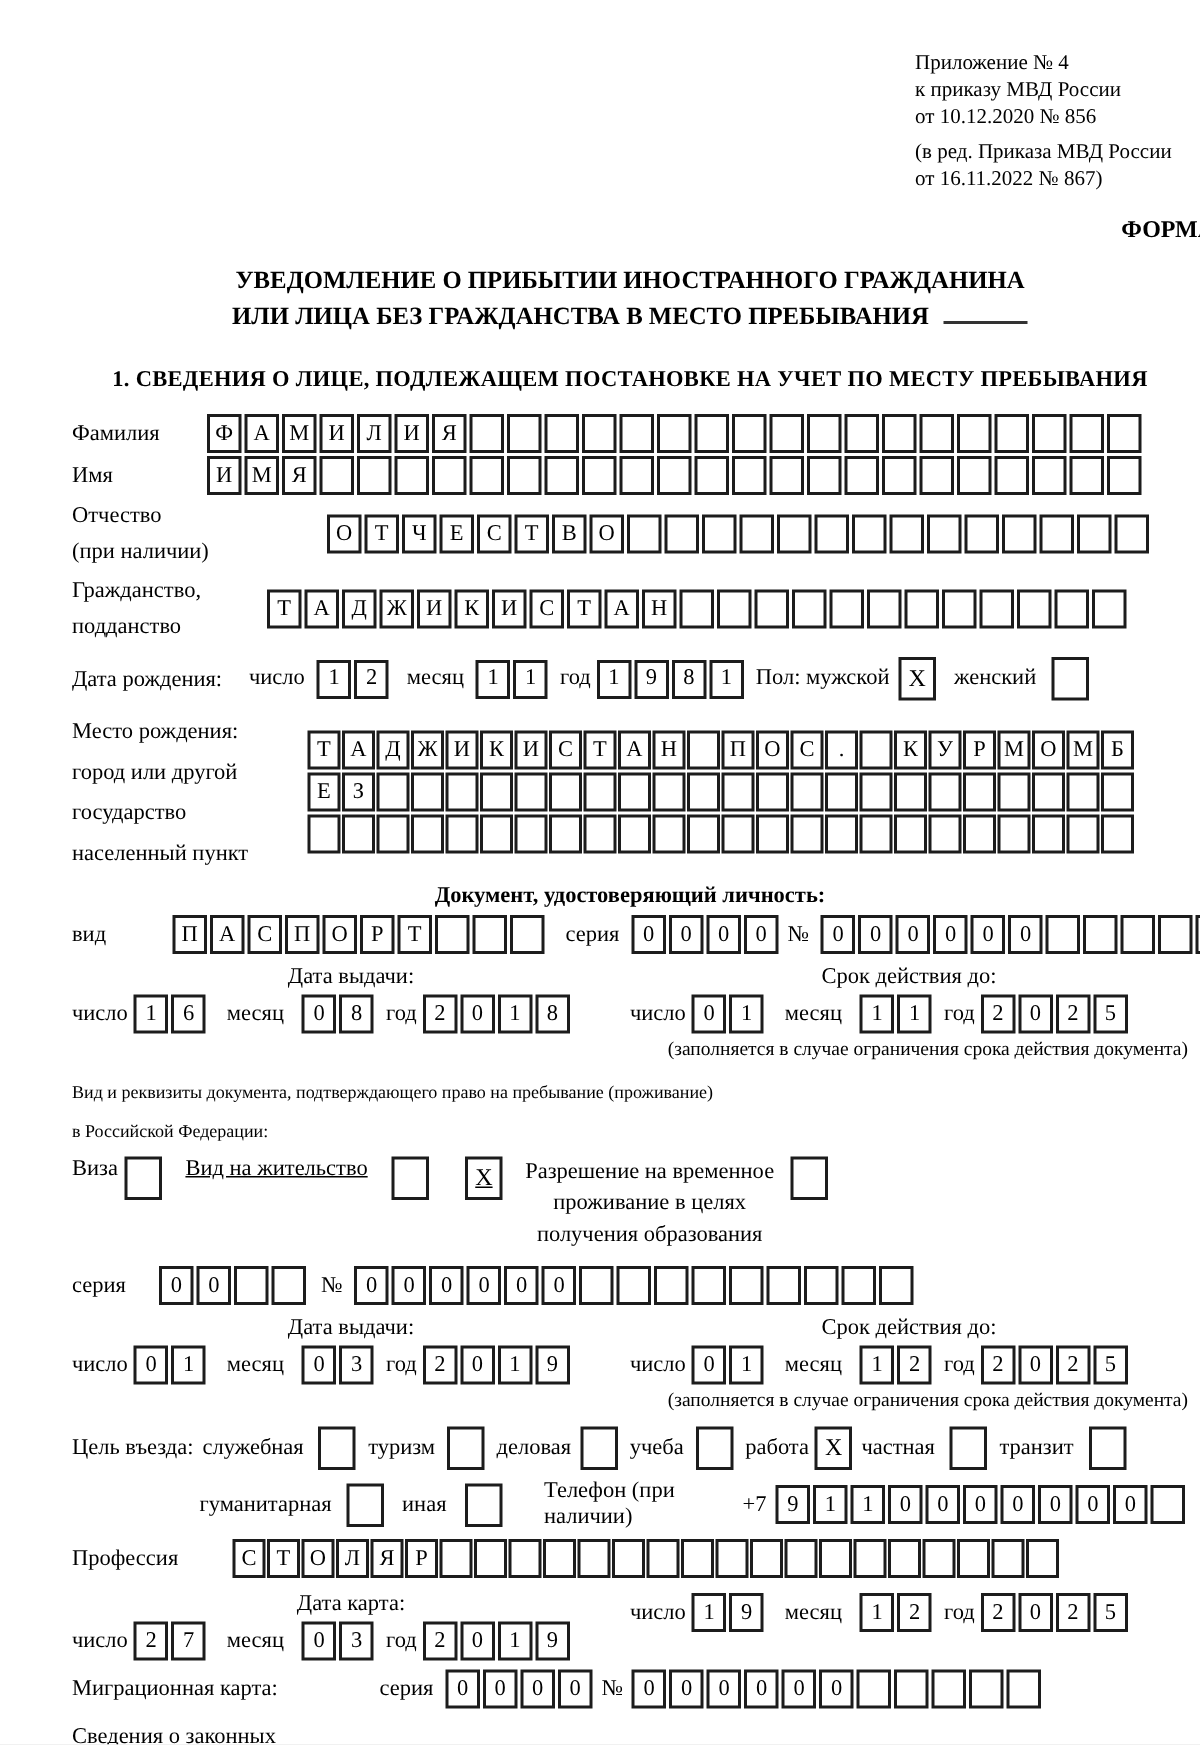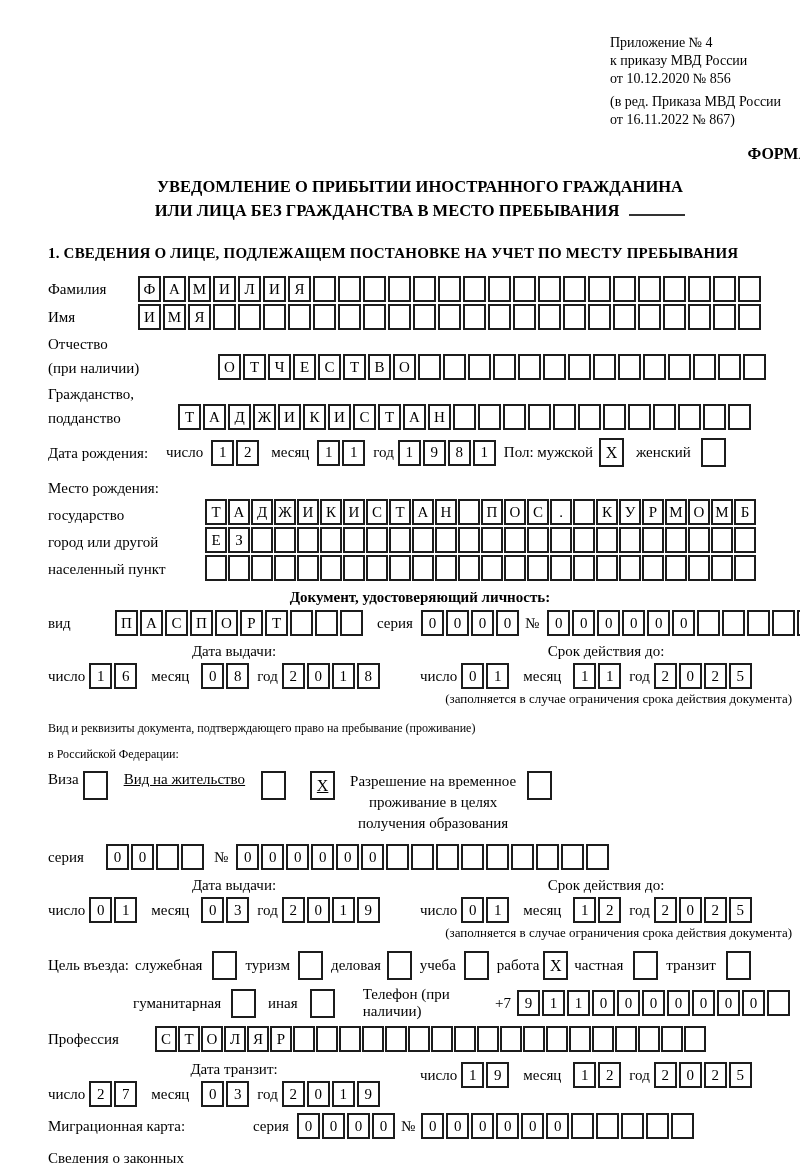--- a/index.html
+++ b/index.html
@@ -6,24 +6,24 @@
   .page{
     width:800px;height:1163px;background:#ffffff;margin:0 auto;position:relative;
     font-family:"Liberation Serif","DejaVu Serif",serif;color:#000;
     box-sizing:border-box;padding:34px 8px 0 48px;overflow:hidden;
   }
   .annex{margin-left:562px;width:200px;font-size:14px;line-height:18px;}
   .annex .gap{height:5px;}
   .forma{margin-left:562px;width:200px;text-align:right;font-weight:bold;font-size:16px;margin-top:16px;padding-right:2px;}
   .title{text-align:center;font-weight:bold;font-size:16.5px;line-height:24px;margin-top:12px;}
   .blank-line{display:inline-block;width:56px;border-bottom:2px solid #333;height:14px;margin-left:10px;}
-  .section1{font-weight:bold;font-size:15px;margin-top:22px;letter-spacing:.2px;}
+  .section1{text-align:center;font-weight:bold;font-size:15px;margin-top:22px;letter-spacing:.2px;}
   .rows{margin-top:14px;font-size:15px;}
   .row{display:flex;align-items:center;margin-top:2px;}
-  .row.top{align-items:flex-end;}
+  .row.top{align-items:center;}
   .flabel{flex:none;line-height:26px;}
   .flabel.two{line-height:24px;}
   .cells{white-space:nowrap;}
   .cell{
     display:inline-flex;width:19px;height:22px;border:2px solid #1c1c1c;margin-right:2px;
     align-items:center;justify-content:center;font-size:15px;vertical-align:top;background:#fff;
   }
   .xtight .cell{margin-right:1px;width:18px;}
   .cbox{
     display:inline-flex;width:21px;height:25px;border:2px solid #1c1c1c;flex:none;
@@ -108,22 +108,22 @@
       <span class="cells"><span class="cell">1</span><span class="cell">9</span><span class="cell">8</span><span class="cell">1</span></span>
       <span class="ml6">Пол: мужской</span>
       <span class="cbox ml6">X</span>
       <span class="ml12">женский</span>
       <span class="cbox ml10"></span>
     </div>
 
     <div class="row top" style="margin-top:8px">
       <div class="flabel two" style="width:157px;line-height:27px">
         <div>Место рождения:</div>
+        <div>город или другой</div>
         <div>государство</div>
-        <div>город или другой</div>
         <div>населенный пункт</div>
       </div>
       <div class="stack xtight">
         <div class="cells"><span class="cell">Т</span><span class="cell">А</span><span class="cell">Д</span><span class="cell">Ж</span><span class="cell">И</span><span class="cell">К</span><span class="cell">И</span><span class="cell">С</span><span class="cell">Т</span><span class="cell">А</span><span class="cell">Н</span><span class="cell"></span><span class="cell">П</span><span class="cell">О</span><span class="cell">С</span><span class="cell">.</span><span class="cell"></span><span class="cell">К</span><span class="cell">У</span><span class="cell">Р</span><span class="cell">М</span><span class="cell">О</span><span class="cell">М</span><span class="cell">Б</span></div>
         <div class="cells"><span class="cell">Е</span><span class="cell">З</span><span class="cell"></span><span class="cell"></span><span class="cell"></span><span class="cell"></span><span class="cell"></span><span class="cell"></span><span class="cell"></span><span class="cell"></span><span class="cell"></span><span class="cell"></span><span class="cell"></span><span class="cell"></span><span class="cell"></span><span class="cell"></span><span class="cell"></span><span class="cell"></span><span class="cell"></span><span class="cell"></span><span class="cell"></span><span class="cell"></span><span class="cell"></span><span class="cell"></span></div>
         <div class="cells"><span class="cell"></span><span class="cell"></span><span class="cell"></span><span class="cell"></span><span class="cell"></span><span class="cell"></span><span class="cell"></span><span class="cell"></span><span class="cell"></span><span class="cell"></span><span class="cell"></span><span class="cell"></span><span class="cell"></span><span class="cell"></span><span class="cell"></span><span class="cell"></span><span class="cell"></span><span class="cell"></span><span class="cell"></span><span class="cell"></span><span class="cell"></span><span class="cell"></span><span class="cell"></span><span class="cell"></span></div>
       </div>
     </div>
 
     <div class="center-bold">Документ, удостоверяющий личность:</div>
@@ -265,21 +265,21 @@
       <span class="cells ml6"><span class="cell">9</span><span class="cell">1</span><span class="cell">1</span><span class="cell">0</span><span class="cell">0</span><span class="cell">0</span><span class="cell">0</span><span class="cell">0</span><span class="cell">0</span><span class="cell">0</span><span class="cell"></span></span>
     </div>
 
     <div class="row" style="margin-top:6px">
       <div class="flabel" style="width:107px">Профессия</div>
       <div class="cells xtight"><span class="cell">С</span><span class="cell">Т</span><span class="cell">О</span><span class="cell">Л</span><span class="cell">Я</span><span class="cell">Р</span><span class="cell"></span><span class="cell"></span><span class="cell"></span><span class="cell"></span><span class="cell"></span><span class="cell"></span><span class="cell"></span><span class="cell"></span><span class="cell"></span><span class="cell"></span><span class="cell"></span><span class="cell"></span><span class="cell"></span><span class="cell"></span><span class="cell"></span><span class="cell"></span><span class="cell"></span><span class="cell"></span></div>
     </div>
 
     <div class="dates" style="margin-top:8px">
       <div class="dcol left">
-        <div class="dtitle">Дата транзит:</div>
+        <div class="dtitle">Дата карта:</div>
         <div class="drow">
           <span class="dlab">число</span>
           <span class="cells"><span class="cell">2</span><span class="cell">7</span></span>
           <span class="dlab ml12">месяц</span>
           <span class="cells ml8"><span class="cell">0</span><span class="cell">3</span></span>
           <span class="dlab ml6">год</span>
           <span class="cells"><span class="cell">2</span><span class="cell">0</span><span class="cell">1</span><span class="cell">9</span></span>
         </div>
       </div>
       <div class="dcol right">

